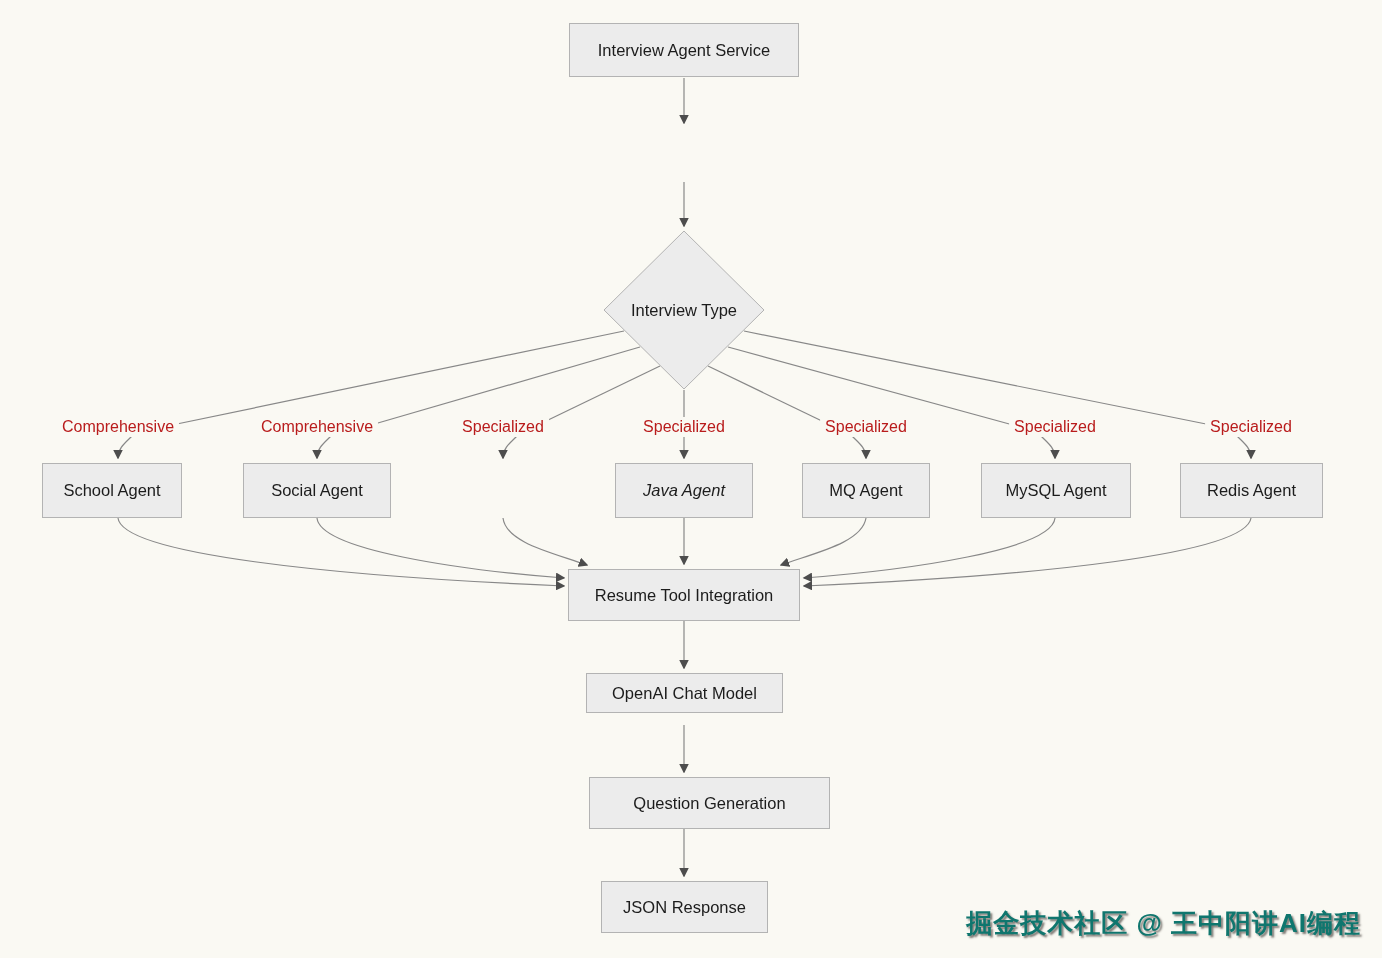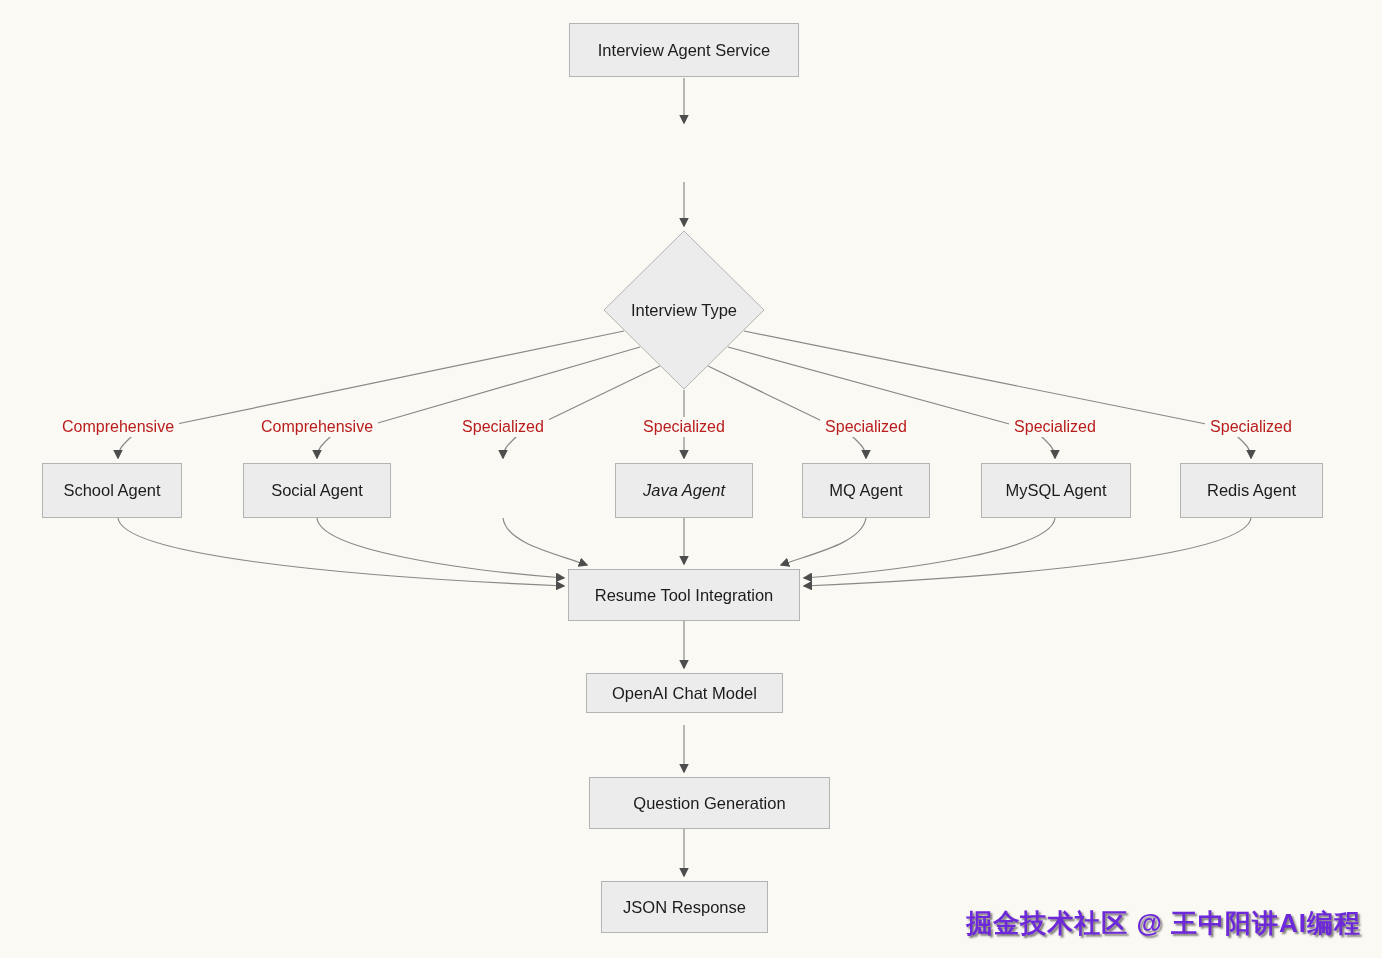--- a/index.html
+++ b/index.html
@@ -62,21 +62,21 @@
     font-size: 16px;
     color: #b91c1c;
     white-space: nowrap;
   }
   .watermark {
     position: absolute;
     right: 21px;
     bottom: 17px;
     font-size: 26px;
     font-weight: bold;
-    color: #6d28d9;
+    color: #0f766e;
     text-shadow: 2px 2px 2px rgba(105, 100, 95, 0.85);
     white-space: nowrap;
     letter-spacing: 1px;
   }
 </style>
 </head>
 <body>
 
 <div class="canvas">
 

